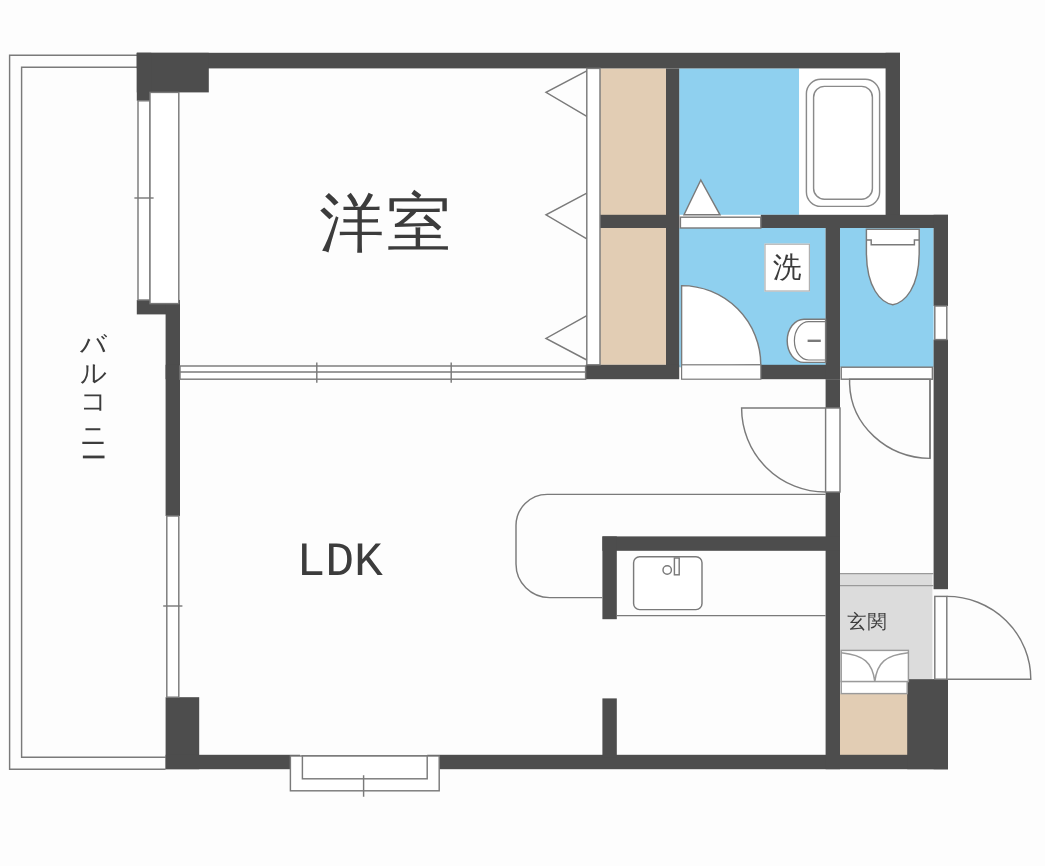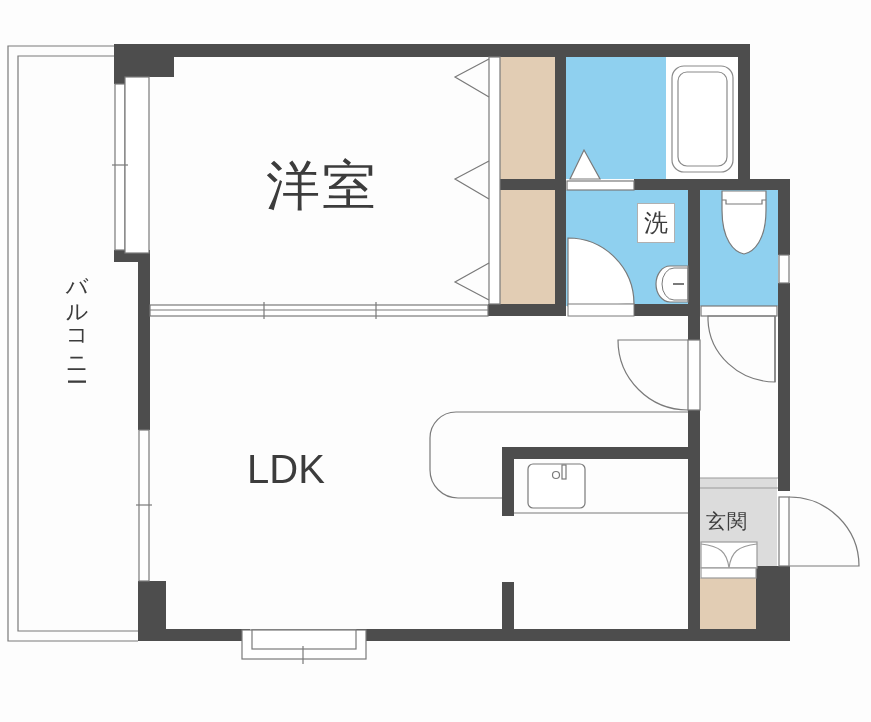--- a/index.html
+++ b/index.html
@@ -1,23 +1,23 @@
 <!DOCTYPE html>
 <html><head>
 <meta charset="utf-8">
 <style>
   html, body { margin: 0; padding: 0; background: #fdfdfd; }
   body { width: 871px; height: 722px; position: relative; overflow: hidden; font-family: "DejaVu Sans", "Liberation Sans", sans-serif; }
   #plan { position: absolute; left: 0; top: 0; width: 871px; height: 722px; }
   .label { position: absolute; color: #3c3c3c; white-space: nowrap; }
   .label-western { left: 266px; top: 150px; font-size: 54px; letter-spacing: 2px; }
-  .label-ldk { left: 247px; top: 447px; font-size: 40px; font-family: Liberation Sans, sans-serif; }
+  .label-ldk { left: 247px; top: 447px; font-size: 40px; font-family: Liberation Mono, monospace; }
   .label-balcony { left: 62px; top: 262px; font-size: 22px; width: 30px; text-align: center; line-height: 30px; writing-mode: vertical-rl; text-orientation: upright; letter-spacing: 2px; }
   .label-wash { left: 637px; top: 203px; width: 36px; height: 38px; background: #ffffff; border: 1px solid #b0b0b0; font-size: 24px; text-align: center; line-height: 38px; }
-  .label-entrance { left: 706px; top: 508px; font-size: 20px; letter-spacing: 1px; }
+  .label-entrance { left: 706px; top: 508px; font-size: 16px; letter-spacing: 1px; }
 </style>
 </head>
 <body>
 
 <svg id="plan" viewBox="0 0 871 722" xmlns="http://www.w3.org/2000/svg">
 
   <g fill="none" stroke="#7a7a7a" stroke-width="1.2">
     <polyline points="125,46 8,46 8,641 138,641"></polyline>
     <polyline points="116,56 18,56 18,631 138,631"></polyline>
   </g>

